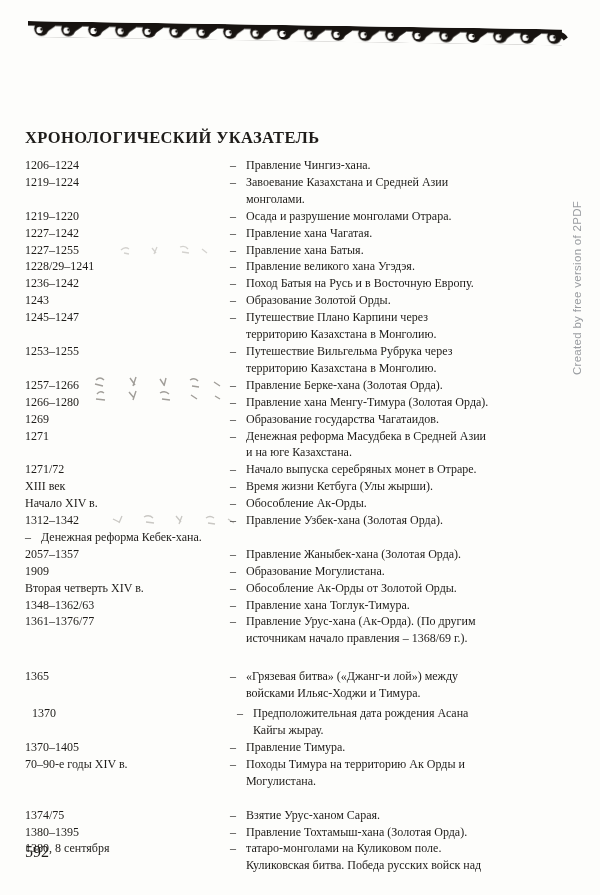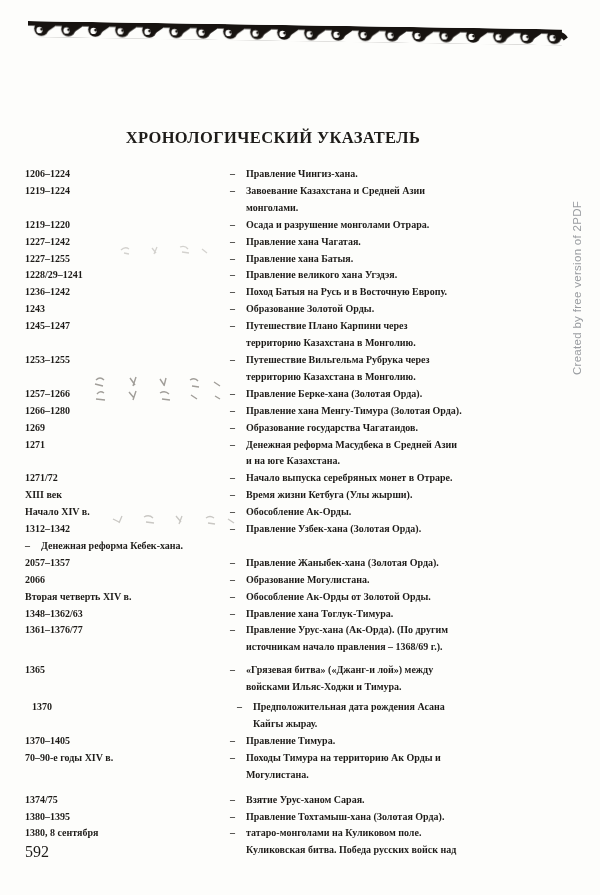--- a/index.html
+++ b/index.html
@@ -21,35 +21,34 @@
     position: absolute;
     left: 28px; top: 21px;
     width: 542px; height: 16px;
     transform: rotate(0.9deg);
     transform-origin: 0 0;
   }
 
   
   .title {
     position: absolute;
-    left: 13px; top: 128px; width: 520px;
-    text-align: center;
+    left: 25px; top: 128px; width: 520px;
+    text-align: left;
     font-size: 16.5px;
     font-weight: 700;
     letter-spacing: 0.4px;
     white-space: nowrap;
   }
 
   
   .entries {
     position: absolute;
-    left: 25px; top: 166px; width: 552px;
-    font-size: 10px;
+    left: 25px; top: 157px; width: 552px;
+    font-size: 12px;
     line-height: 16.9px;
-    font-weight: bold;
   }
   .row { display: flex; }
   .date { flex: 0 0 205px; white-space: nowrap; }
   .dash { flex: 0 0 16px; }
   .event { flex: 1 1 auto; min-width: 0; }
   .evline { white-space: nowrap; }
 
   
   .pagenum {
     position: absolute;
@@ -255,21 +254,21 @@
 
     <div class="row">
       <div class="date">2057–1357</div>
       <div class="dash">–</div>
       <div class="event">
           <div class="evline">Правление Жаныбек-хана (Золотая Орда).</div>
         </div>
     </div>
 
     <div class="row">
-      <div class="date">2066</div>
+      <div class="date">1909</div>
       <div class="dash">–</div>
       <div class="event">
           <div class="evline">Образование Могулистана.</div>
         </div>
     </div>
 
     <div class="row">
       <div class="date">Вторая четверть XIV в.</div>
       <div class="dash">–</div>
       <div class="event">
@@ -287,21 +286,21 @@
 
     <div class="row">
       <div class="date">1361–1376/77</div>
       <div class="dash">–</div>
       <div class="event">
           <div class="evline">Правление Урус-хана (Ак-Орда). (По другим</div>
           <div class="evline">источникам начало правления – 1368/69 г.).</div>
         </div>
     </div>
 
-    <div class="row" style="margin-top: 6px;">
+    <div class="row" style="margin-top: 21px;">
       <div class="date">1365</div>
       <div class="dash">–</div>
       <div class="event">
           <div class="evline">«Грязевая битва» («Джанг-и лой») между</div>
           <div class="evline">войсками Ильяс-Ходжи и Тимура.</div>
         </div>
     </div>
 
     <div class="row" style="margin-top: 3px; margin-left: 7px;">
       <div class="date">1370</div>
@@ -322,21 +321,21 @@
 
     <div class="row">
       <div class="date">70–90-е годы XIV в.</div>
       <div class="dash">–</div>
       <div class="event">
           <div class="evline">Походы Тимура на территорию Ак Орды и</div>
           <div class="evline">Могулистана.</div>
         </div>
     </div>
 
-    <div class="row" style="margin-top: 8px;">
+    <div class="row" style="margin-top: 17px;">
       <div class="date">1374/75</div>
       <div class="dash">–</div>
       <div class="event">
           <div class="evline">Взятие Урус-ханом Сарая.</div>
         </div>
     </div>
 
     <div class="row">
       <div class="date">1380–1395</div>
       <div class="dash">–</div>

